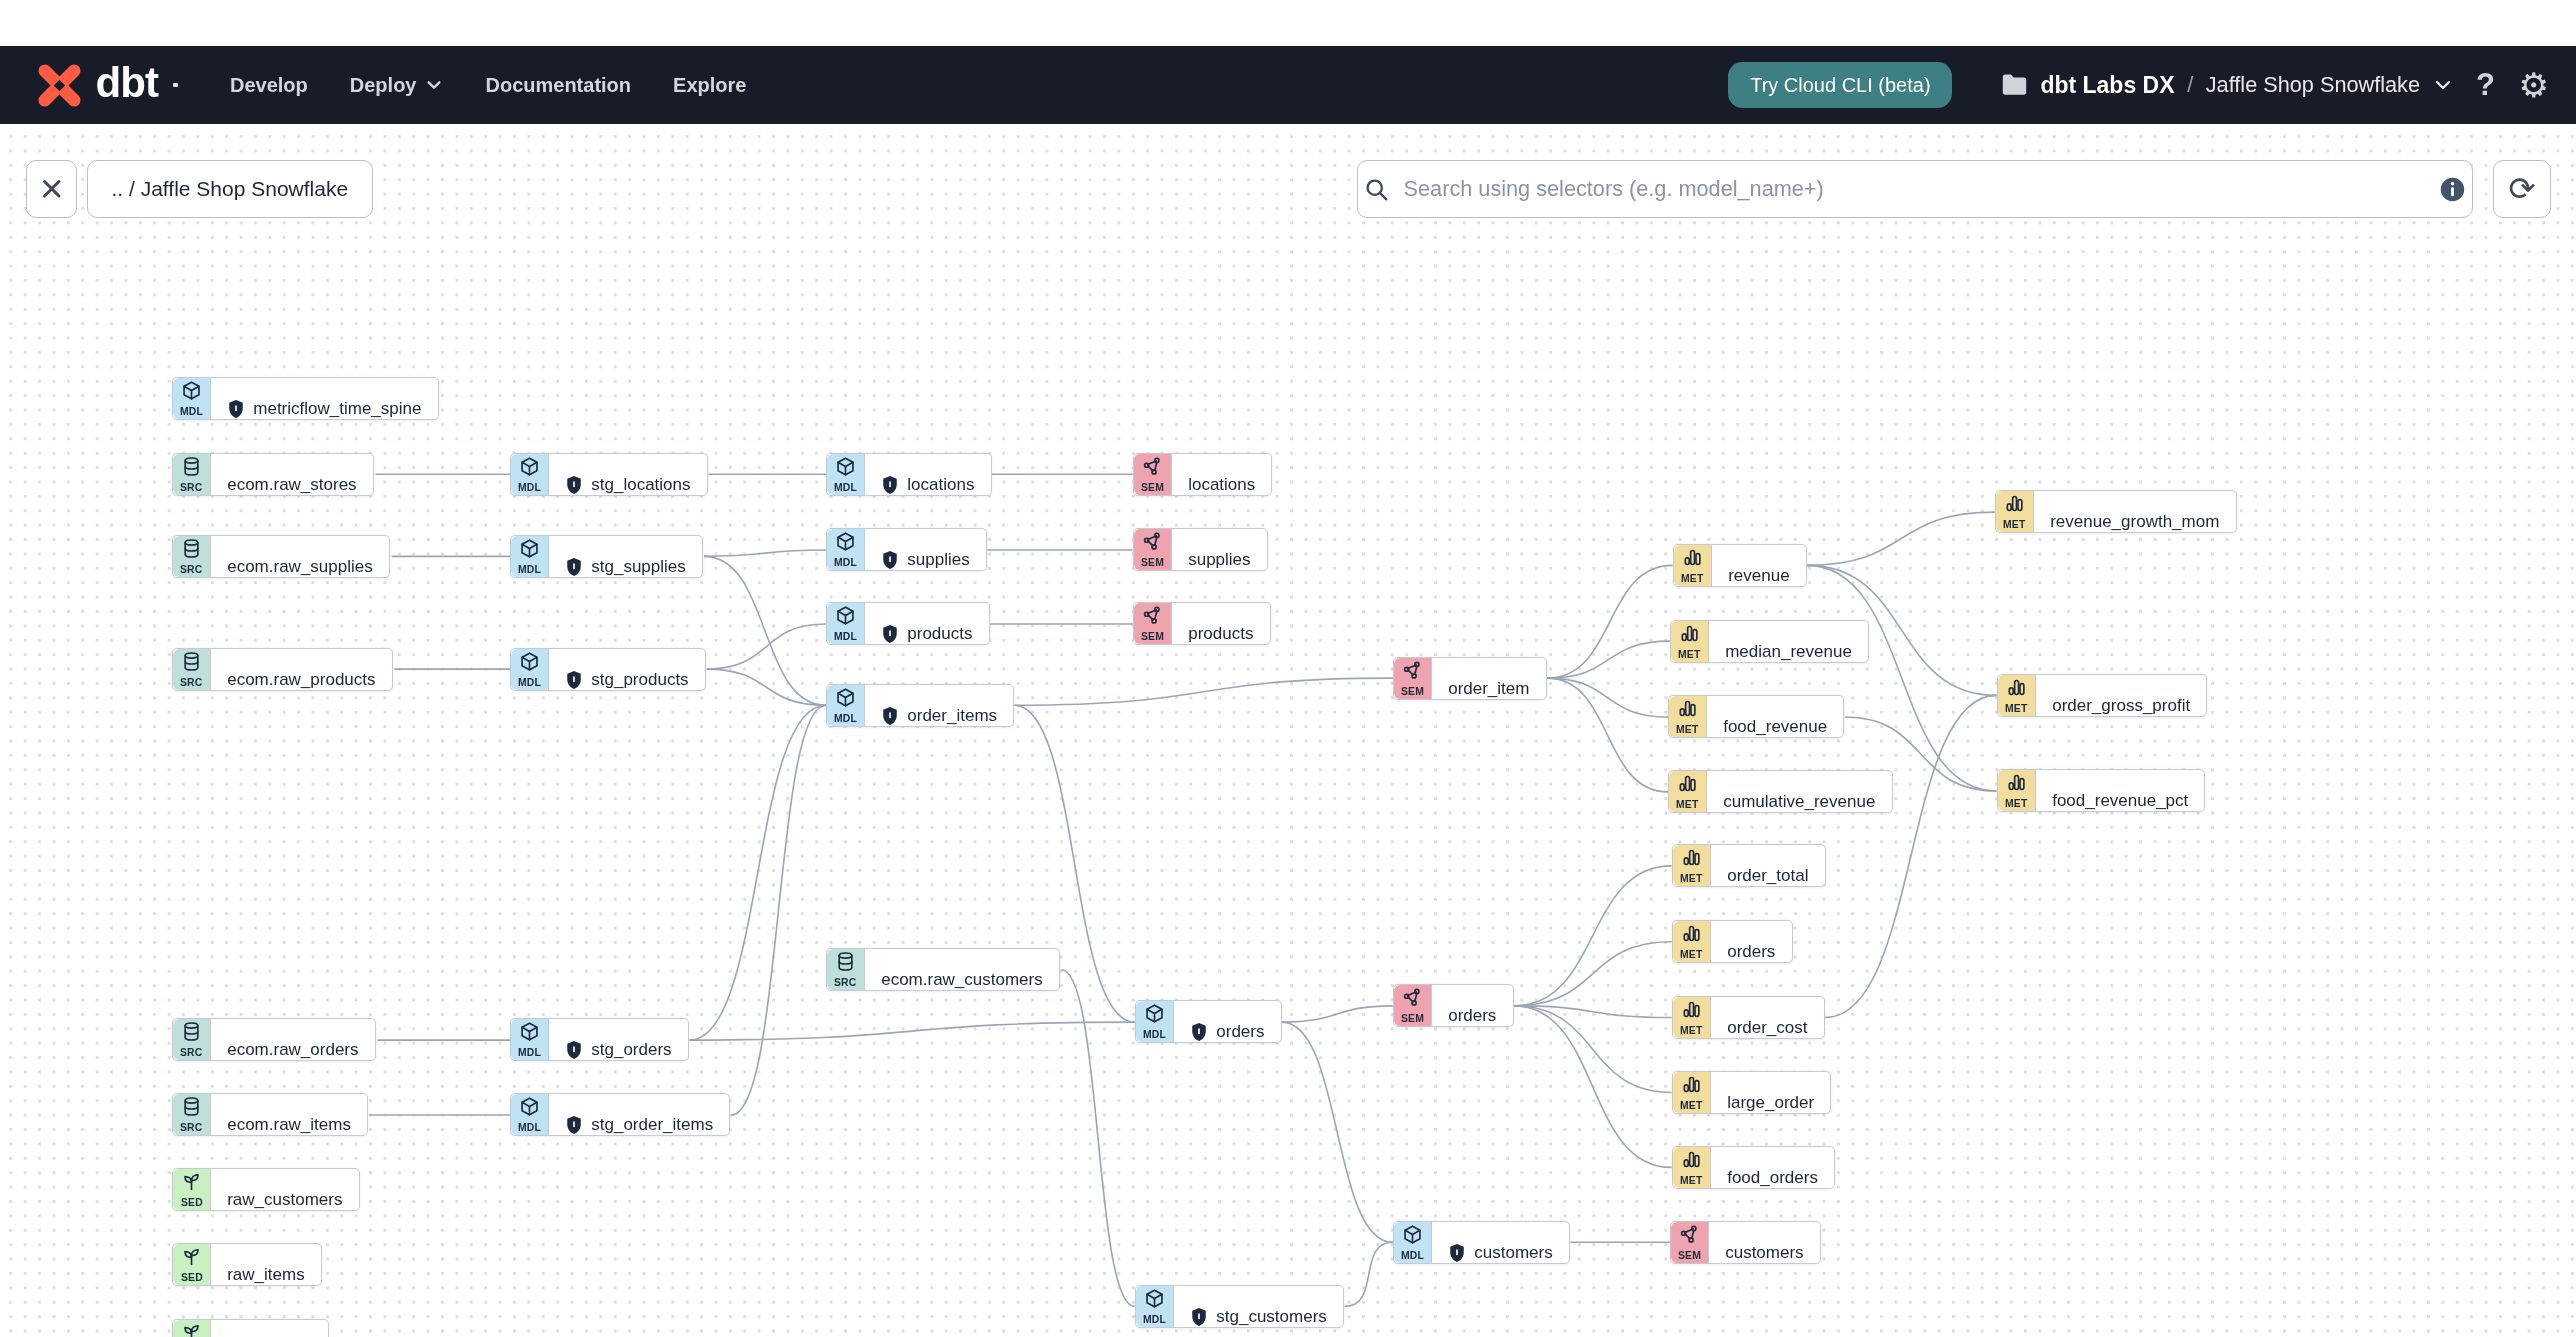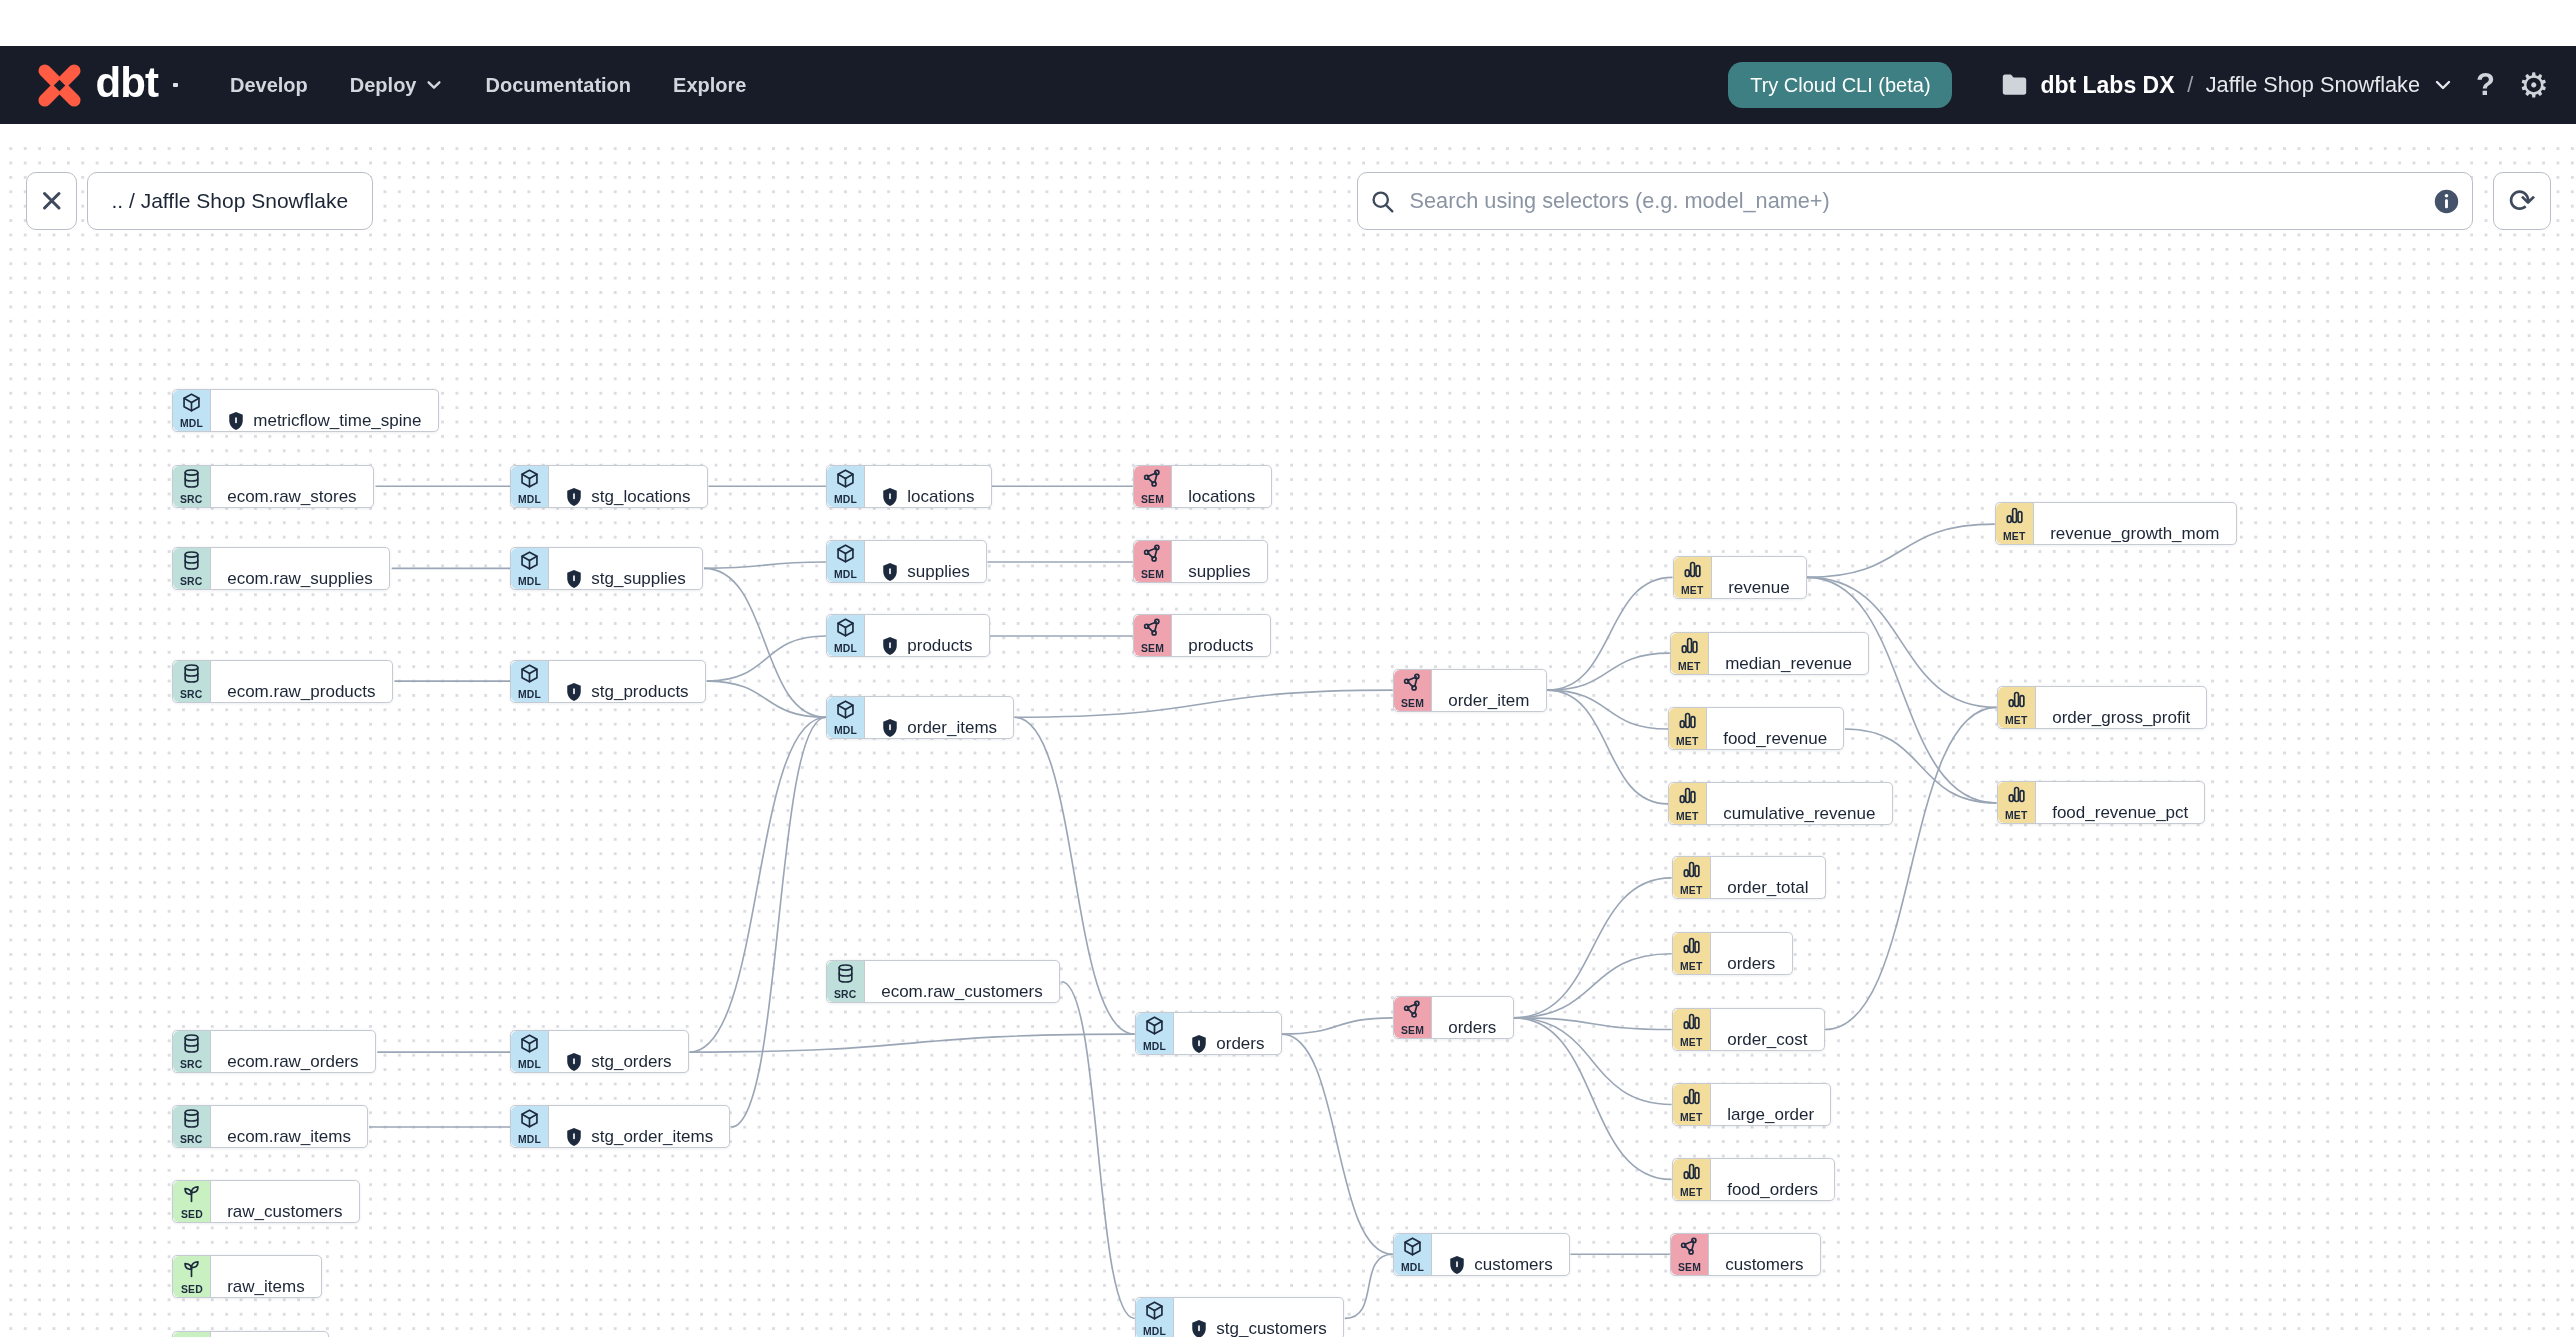--- a/index.html
+++ b/index.html
@@ -19,29 +19,29 @@
   .proj-account{color:#ffffff;font-size:23px;font-weight:700;white-space:nowrap;}
   .proj-sep{color:#9aa2ae;font-size:21.7px;}
   .proj-name{color:#e6e8ec;font-size:21.7px;white-space:nowrap;}
   .nav-icon{color:#cfd3da;display:flex;align-items:center;cursor:pointer;}
   .help-glyph{font-size:31px;font-weight:700;color:#cfd3da;}
   .gear-glyph{font-size:34px;color:#cfd3da;line-height:1;}
 
   
   .canvas{position:relative;flex:1;background:#fff;
     background-image:radial-gradient(#dcdde2 1.4px, transparent 1.4px);
-    background-size:14.4px 14.4px;background-position:3.6px 5.4px;margin-top:12px;}
+    background-size:14.4px 14.4px;background-position:3.6px 5.4px;}
   .edges{position:absolute;inset:0;z-index:0;}
   .edges path{fill:none;stroke:var(--edge);stroke-width:1.8px;}
 
   
   .tool-btn{position:absolute;background:#fff;border:1.4px solid #b9bec8;border-radius:10px;display:flex;align-items:center;justify-content:center;cursor:pointer;box-sizing:border-box;z-index:5;}
   .close-btn{left:26px;top:36px;width:51px;height:58px;}
   .crumb{left:87px;top:36px;height:58px;padding:0 23.5px;font-size:21px;color:#1c2636;white-space:nowrap;}
-  .searchwrap{position:absolute;left:1357px;top:36px;width:1116px;height:58px;background:#fff;border:1.4px solid #b9bec8;border-radius:10px;display:flex;align-items:center;box-sizing:border-box;padding:0 12px;z-index:5;}
+  .searchwrap{position:absolute;left:1357px;top:36px;width:1116px;height:58px;background:#fff;border:1.4px solid #b9bec8;border-radius:10px;display:flex;align-items:center;box-sizing:border-box;padding:0 6px;z-index:5;}
   .searchwrap input{flex:1;border:none;outline:none;font-size:21.7px;color:#1c2636;margin-left:12.6px;font-family:"Liberation Sans",sans-serif;background:transparent;}
   .searchwrap input::placeholder{color:#8a94a3;}
   .refresh-btn{left:2493px;top:36px;width:58px;height:58px;font-size:32.5px;color:#3e4a5c;}
 
   
   .node{position:absolute;display:inline-flex;height:43px;background:#fff;border:1.4px solid #c6cad3;border-radius:5px;box-sizing:border-box;z-index:2;cursor:pointer;box-shadow:0 0.9px 2.7px rgba(20,30,50,.07);}
   .chip{width:37px;flex:0 0 37px;border-radius:5.9px 0 0 5.9px;border-right:1.4px solid #c6cad3;display:flex;flex-direction:column;align-items:center;justify-content:center;gap:0.9px;}
   .chip .badge{font-size:11.3px;font-weight:700;color:#1d2a3e;letter-spacing:0.2px;transform:scaleX(.92);}
   .nbody{display:flex;align-items:flex-end;padding:0 16.2px;gap:8.1px;white-space:nowrap;}
   .nlabel{font-size:17px;font-weight:500;color:#1c2636;}

